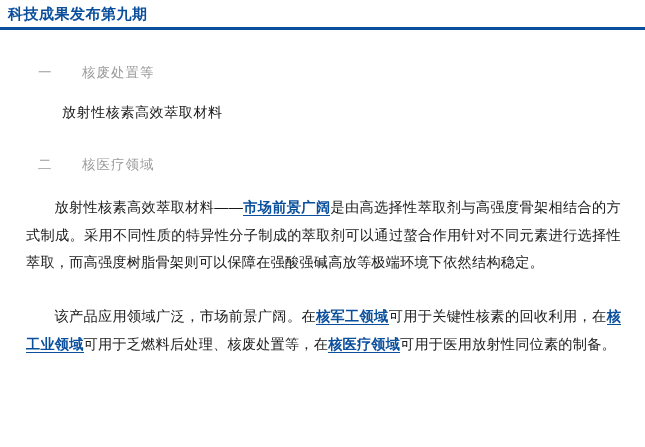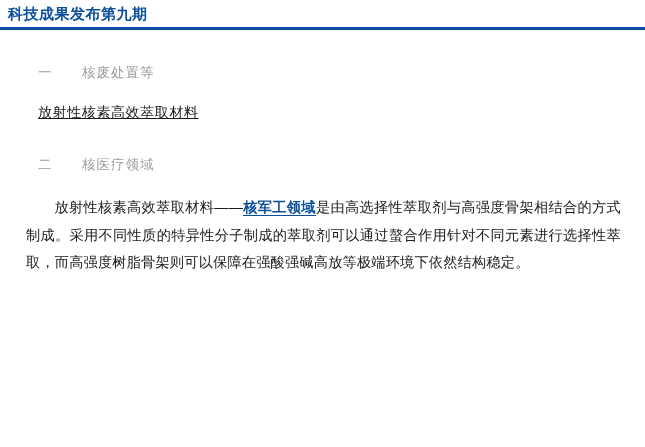--- a/index.html
+++ b/index.html
@@ -59,25 +59,24 @@
   .section-heading .num {
     width: 44px;
     flex: 0 0 44px;
   }
   .section-heading .txt {
     letter-spacing: 1px;
   }
 
   .result-name {
     margin-top: 22px;
-    margin-left: 24px;
+    margin-left: 48px;
     font-size: 14px;
     color: #1a1a1a;
     letter-spacing: 0.6px;
-    text-decoration: underline;
   }
 
   .para {
     margin-top: 20px;
     font-size: 14.2px;
     line-height: 1.95;
     color: #1a1a1a;
     text-align: justify;
     text-indent: 2em;
     letter-spacing: 0.2px;
@@ -110,17 +109,20 @@
   </div>
 
   <div class="result-name">放射性核素高效萃取材料</div>
 
   <div class="section-heading">
     <span class="num">二</span>
     <span class="txt">核医疗领域</span>
   </div>
 
   <p class="para">
-    <span>放射性核素高效萃取材料——</span><span class="kw">核军工领域</span><span>是由高选择性萃取剂与高强度骨架相结合的方式制成。采用不同性质的特异性分子制成的萃取剂可以通过螯合作用针对不同元素进行选择性萃取，而高强度树脂骨架则可以保障在强酸强碱高放等极端环境下依然结构稳定。</span>
+    <span>放射性核素高效萃取材料——</span><span class="kw">市场前景广阔</span><span>是由高选择性萃取剂与高强度骨架相结合的方式制成。采用不同性质的特异性分子制成的萃取剂可以通过螯合作用针对不同元素进行选择性萃取，而高强度树脂骨架则可以保障在强酸强碱高放等极端环境下依然结构稳定。</span>
   </p>
 
+  <p class="para second">
+    <span>该产品应用领域广泛，市场前景广阔。在</span><span class="kw">核军工领域</span><span>可用于关键性核素的回收利用，在</span><span class="kw">核工业领域</span><span>可用于乏燃料后处理、核废处置等，在</span><span class="kw">核医疗领域</span><span>可用于医用放射性同位素的制备。</span>
+  </p>
 
 </div>
 
 </body></html>

